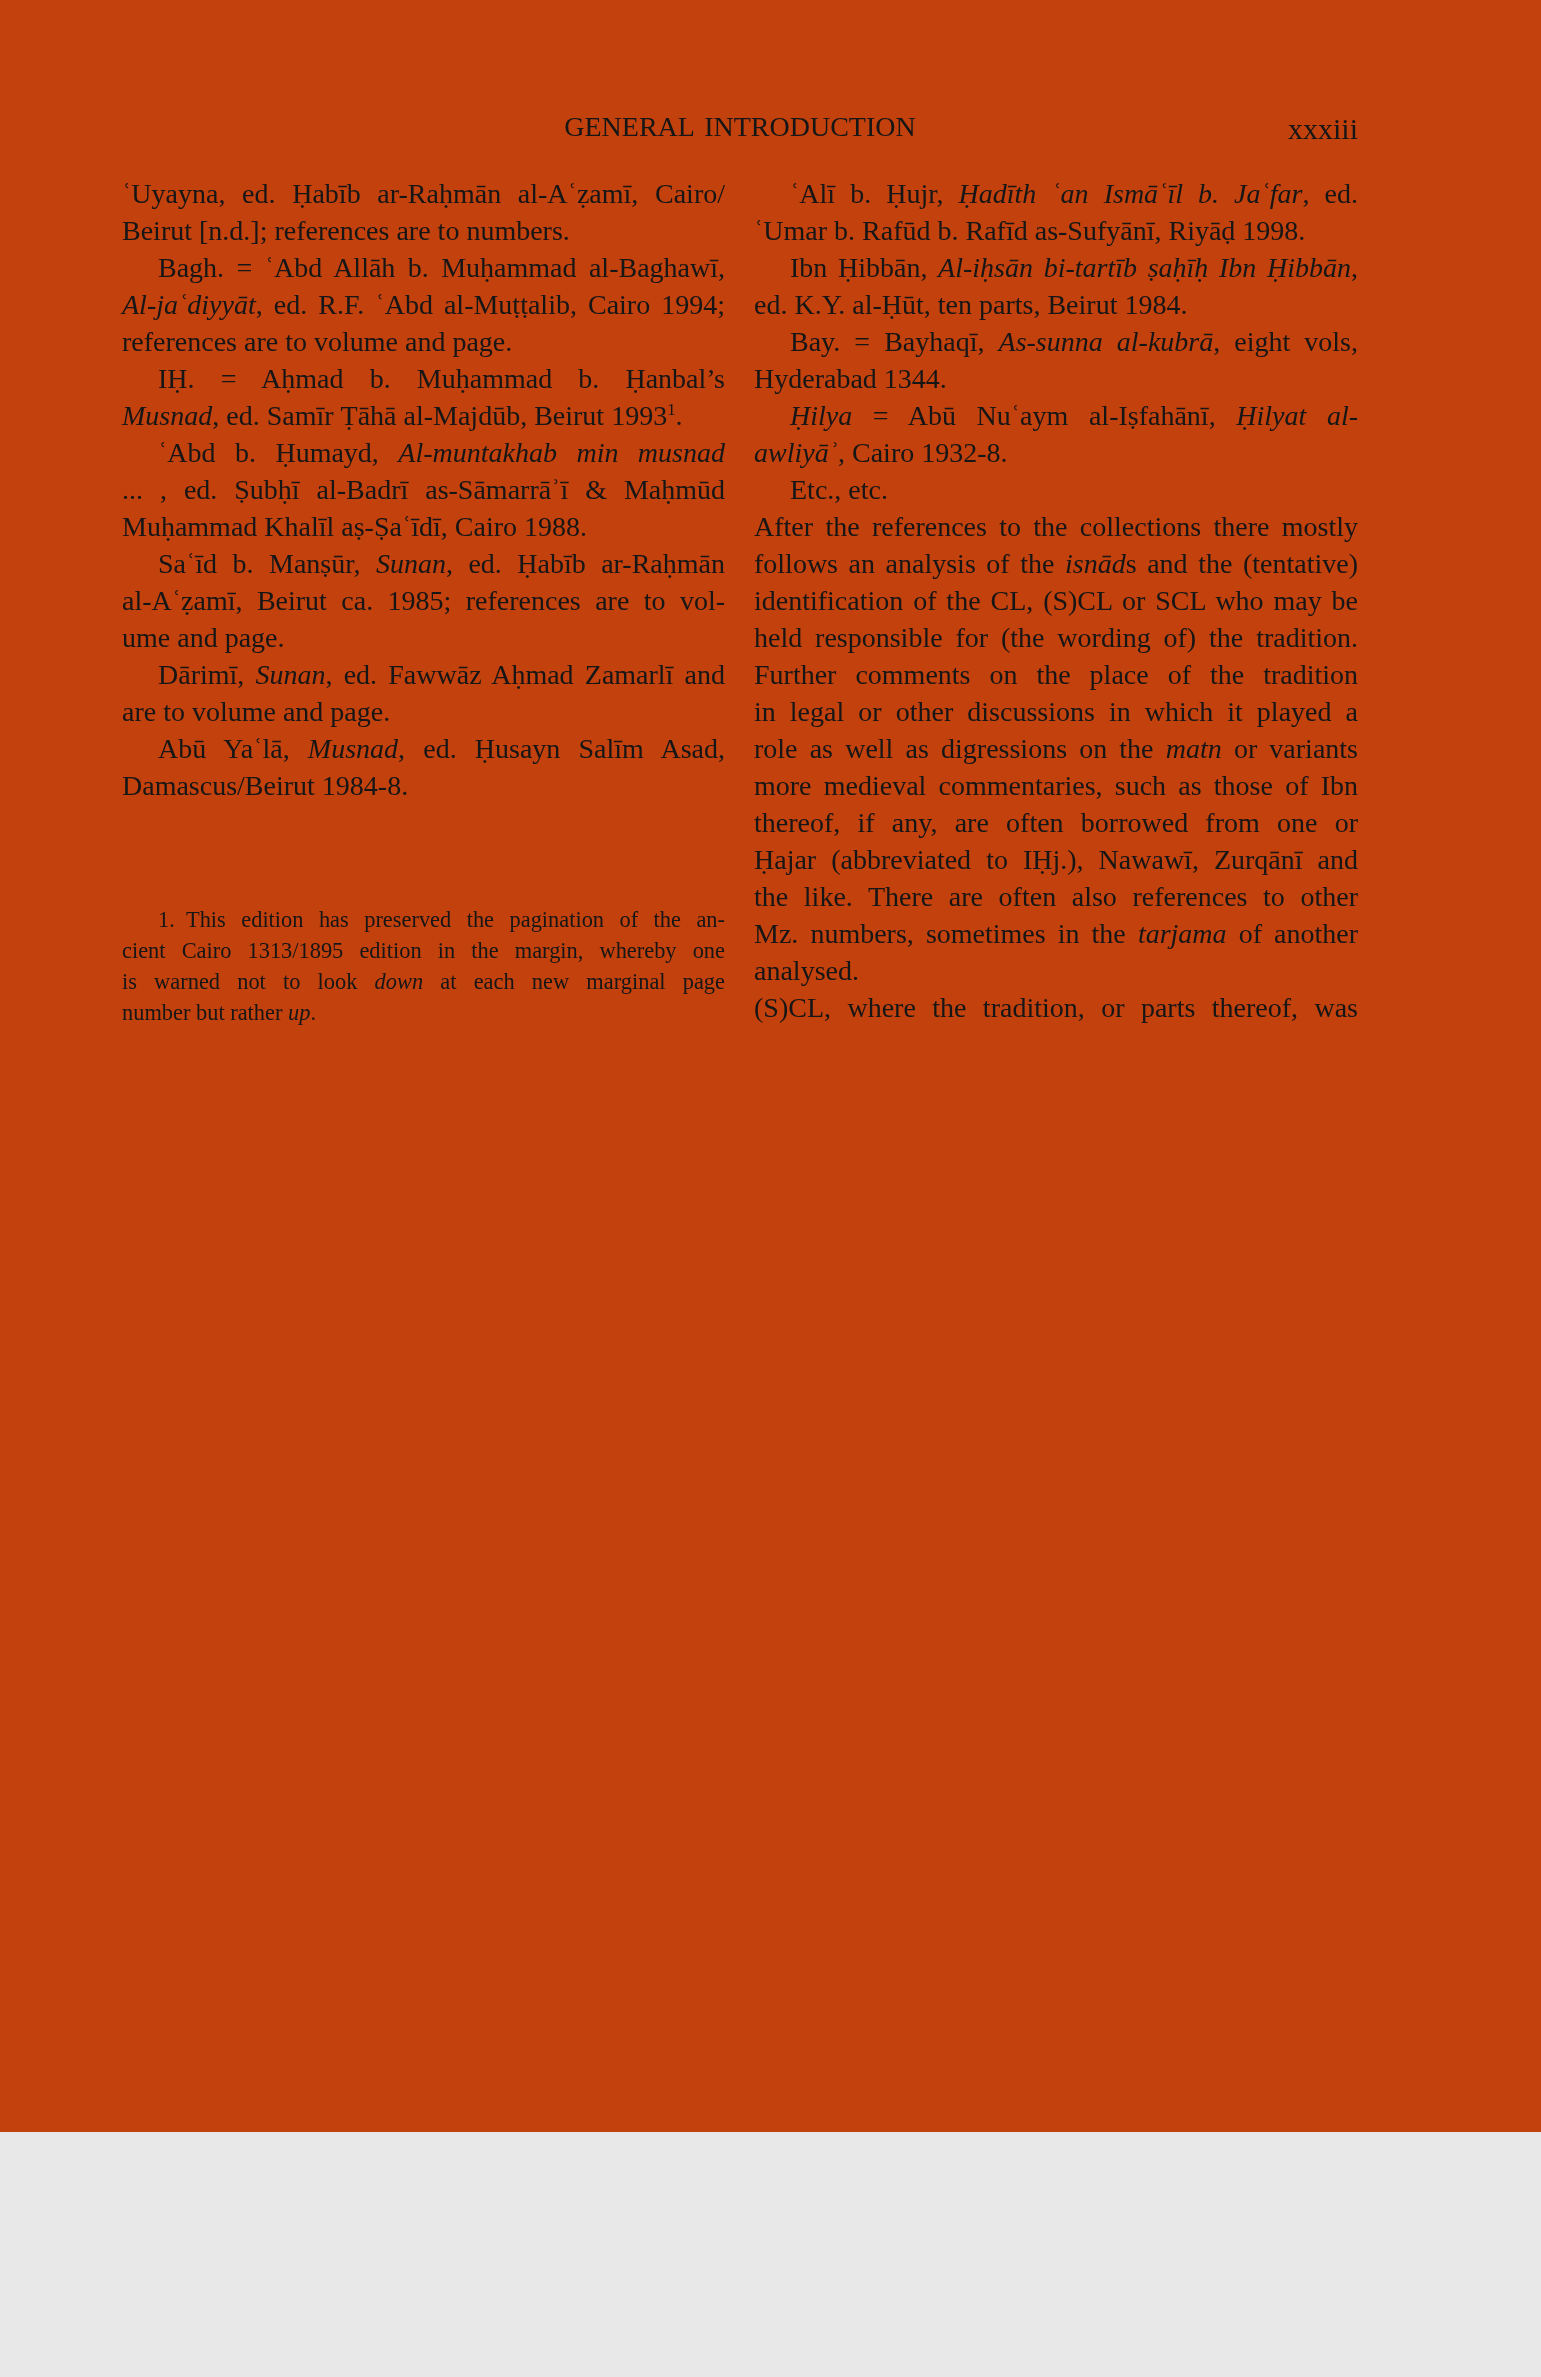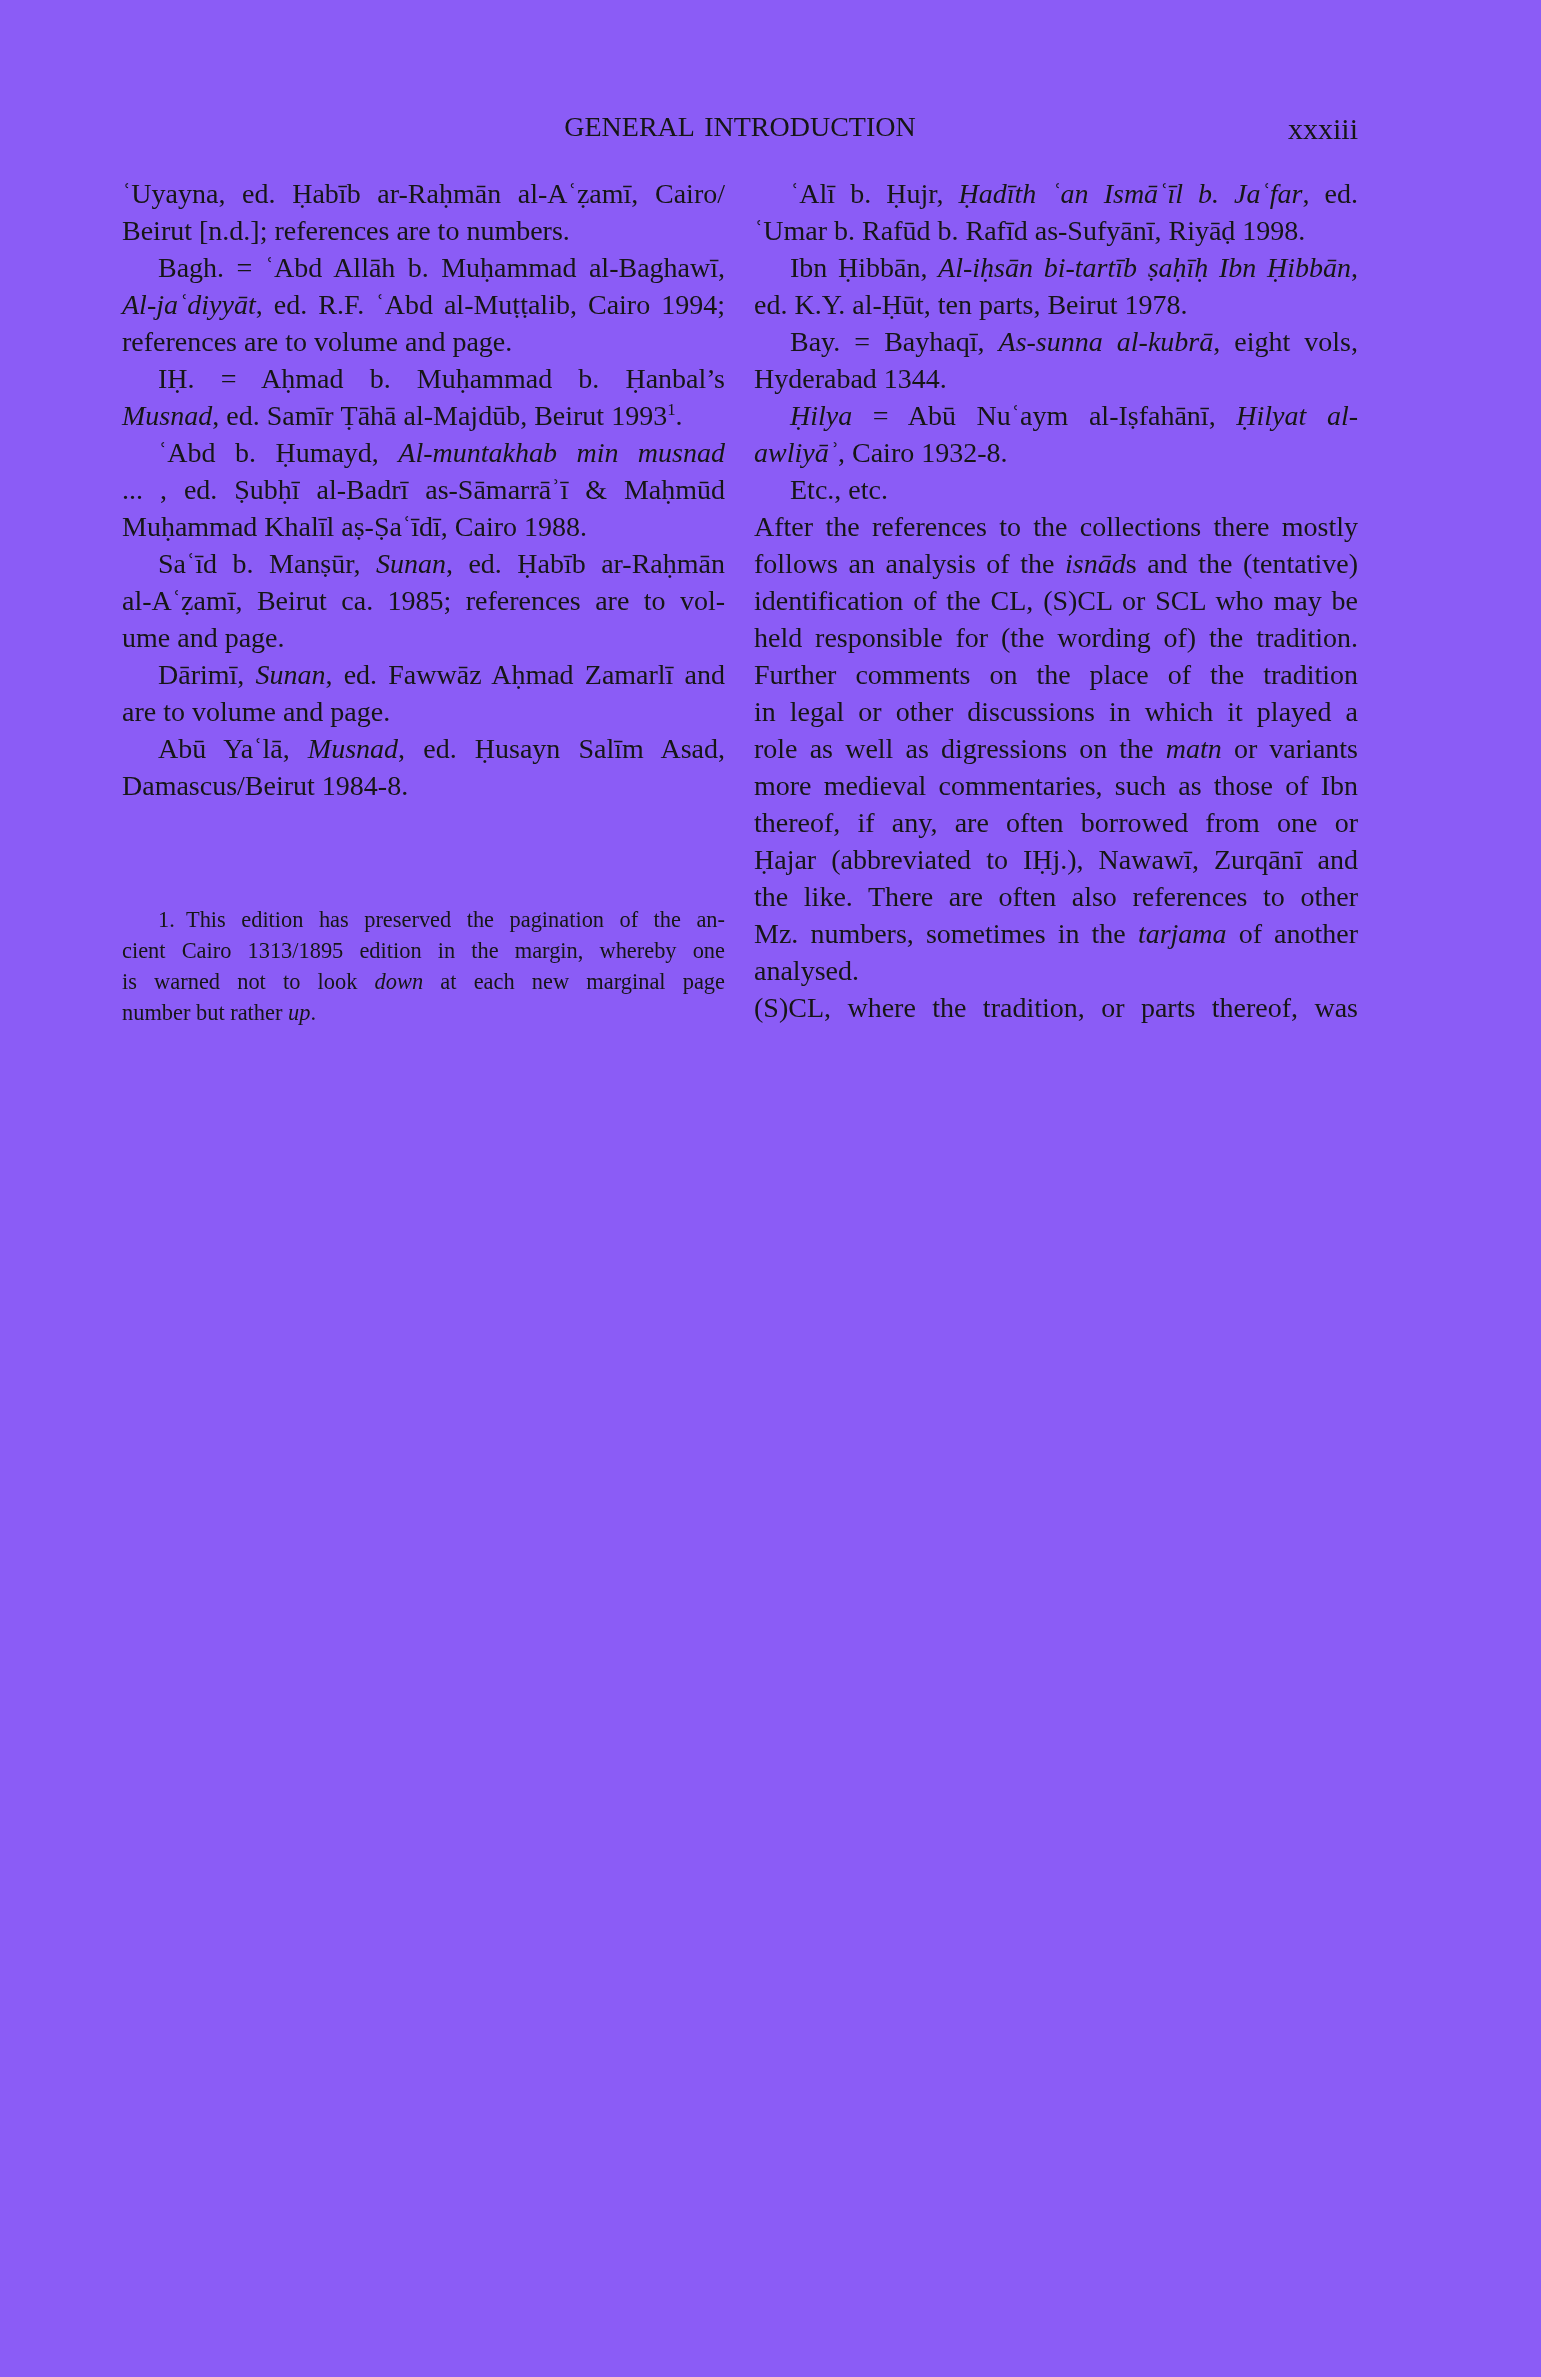--- a/index.html
+++ b/index.html
@@ -1,20 +1,20 @@
 <!DOCTYPE html>
 <html style="font-size:12px"><head>
 <meta charset="utf-8">
 <style>
   html, body { margin: 0; padding: 0; background: #e8e8e8; }
   .page {
     position: relative;
     width: 1541px;
-    height: 2377px;
-    background: #8b5cf6;
+    height: 2132px;
+    background: #c2410c;
     color: #161616;
     font-family: "Liberation Serif", "DejaVu Serif", serif;
     overflow: hidden;
   }
   .running-head {
     position: absolute;
     top: 110px;
     left: 122px;
     width: 1236px;
     text-align: center;
@@ -85,21 +85,21 @@
       <div class="line ind">Dārimī, <i>Sunan</i>, ed. Fawwāz Aḥmad Zamarlī and</div>
       <div class="line end">are to volume and page.</div>
       <div class="line ind">Abū Yaʿlā, <i>Musnad</i>, ed. Ḥusayn Salīm Asad,</div>
       <div class="line end">Damascus/Beirut 1984-8.</div>
     </div>
 
   <div class="col col-right">
       <div class="line ind">ʿAlī b. Ḥujr, <i>Ḥadīth ʿan Ismāʿīl b. Jaʿfar</i>, ed.</div>
       <div class="line end">ʿUmar b. Rafūd b. Rafīd as-Sufyānī, Riyāḍ 1998.</div>
       <div class="line ind">Ibn Ḥibbān, <i>Al-iḥsān bi-tartīb ṣaḥīḥ Ibn Ḥibbān</i>,</div>
-      <div class="line end">ed. K.Y. al-Ḥūt, ten parts, Beirut 1978.</div>
+      <div class="line end">ed. K.Y. al-Ḥūt, ten parts, Beirut 1984.</div>
       <div class="line ind">Bay. = Bayhaqī, <i>As-sunna al-kubrā</i>, eight vols,</div>
       <div class="line end">Hyderabad 1344.</div>
       <div class="line ind"><i>Ḥilya</i> = Abū Nuʿaym al-Iṣfahānī, <i>Ḥilyat al-</i></div>
       <div class="line end"><i>awliyāʾ</i>, Cairo 1932-8.</div>
       <div class="line ind end">Etc., etc.</div>
       <div class="line">After the references to the collections there mostly</div>
       <div class="line">follows an analysis of the <i>isnād</i>s and the (tentative)</div>
       <div class="line">identification of the CL, (S)CL or SCL who may be</div>
       <div class="line">held responsible for (the wording of) the tradition.</div>
       <div class="line">Further comments on the place of the tradition</div>

